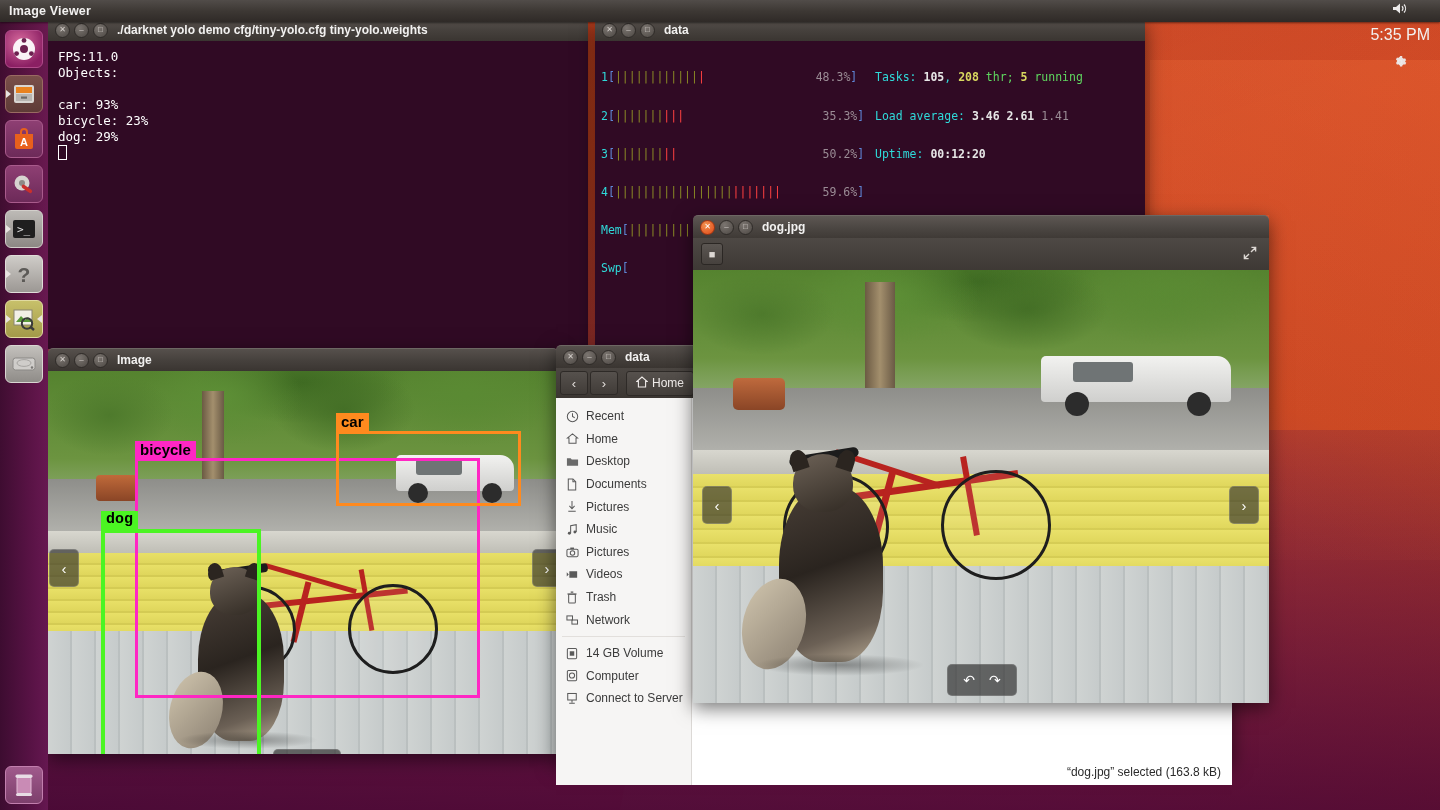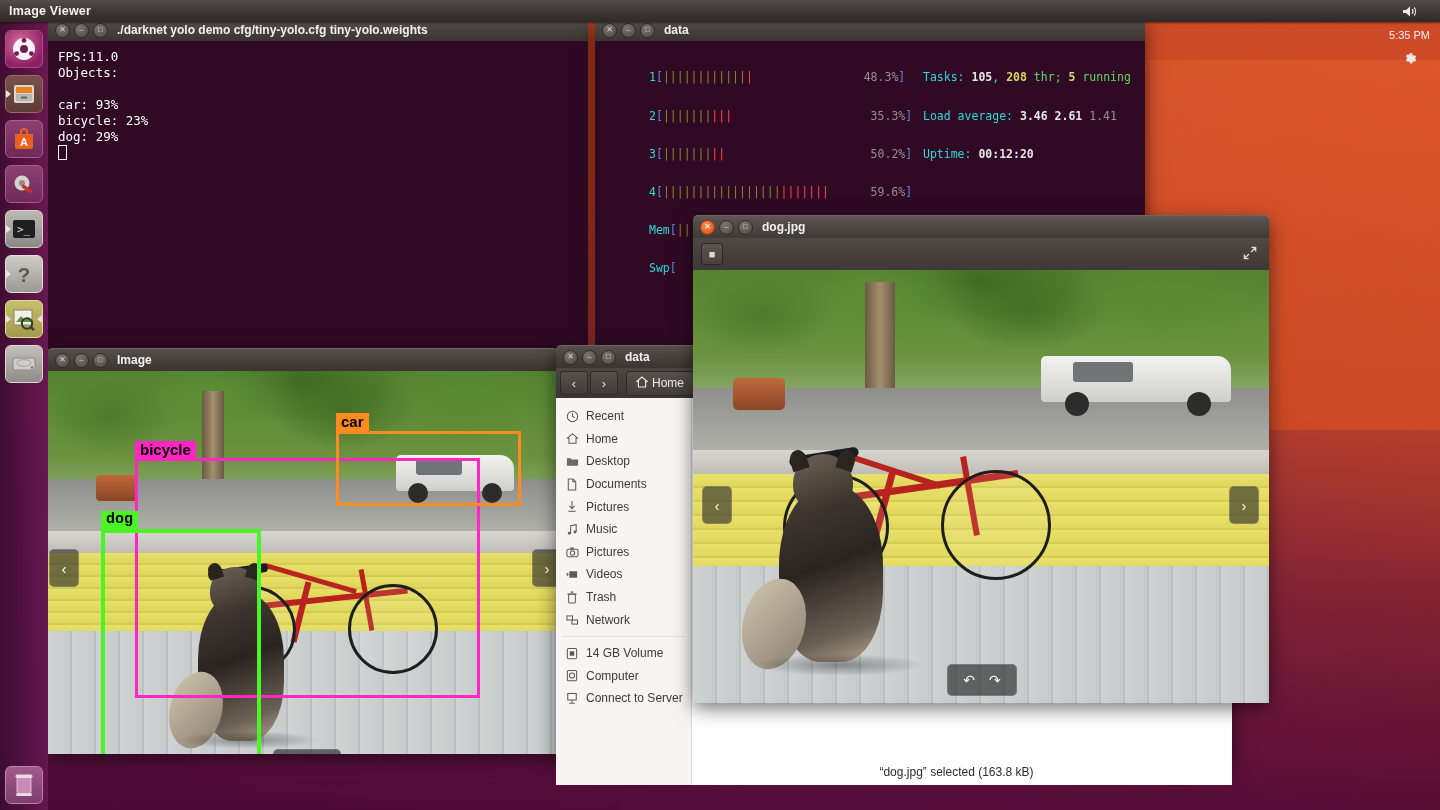--- a/index.html
+++ b/index.html
@@ -35,21 +35,21 @@
   #toppanel{
     left:0;top:0;width:1440px;height:22px;
     background:linear-gradient(180deg,#514c49 0%,#3d3834 50%,#2f2a27 100%);
     color:#f2f1f0;font-size:12px;
     display:flex;align-items:center;
     box-shadow:0 1px 2px rgba(0,0,0,.5);
     z-index:50;
   }
   #toppanel .title{font-weight:bold;margin-left:9px;letter-spacing:.2px;font-size:12.5px;}
   #toppanel .tray{margin-left:auto;display:flex;align-items:center;gap:11px;margin-right:10px;flex-direction:column;}
-  #toppanel .tray .clock{font-size:11px;}
+  #toppanel .tray .clock{font-size:16px;}
   .kbd-ind{
     border:1px solid #cfcbc8;border-radius:2px;background:#6d6864;
     padding:0 3px;font-size:10px;line-height:12px;color:#fff;
   }
   .ticon{display:inline-block;line-height:0;}
 
   
   #launcher{
     left:0;top:22px;width:48px;height:788px;
     background:linear-gradient(90deg, rgba(60,12,48,.97) 0%, rgba(86,18,68,.95) 60%, rgba(103,24,82,.95) 100%);
@@ -187,21 +187,21 @@
   #win-files .side{
     width:136px;background:#f6f5f4;border-right:1px solid #dcd9d6;
     padding-top:7px;box-sizing:border-box;font-size:12px;color:#3b3b3b;
   }
   .sideitem{height:22.6px;display:flex;align-items:center;gap:7px;padding-left:9px;}
   .sideicon{width:14px;display:flex;align-items:center;justify-content:center;color:#5a5a5a;font-size:12px;}
   .sidesep{height:1px;background:#e2dfdc;margin:5px 6px;}
   #win-files .filearea{flex:1;position:relative;background:#fff;}
   #win-files .statusbar{
     position:absolute;left:0;right:0;bottom:0;height:26px;background:#fff;
-    display:flex;align-items:center;justify-content:center;
+    display:flex;align-items:center;justify-content:flex-end;
     font-size:12px;color:#2b2b2b;padding-right:11px;box-sizing:border-box;
   }
 
   
   #win-eog{left:693px;top:215px;width:576px;height:487px;z-index:20;}
   #win-eog .toolbar{
     height:32px;background:linear-gradient(180deg,#4e4945,#3e3935);
     display:flex;align-items:center;justify-content:space-between;
     padding:0 8px;box-sizing:border-box;
   }
@@ -356,21 +356,21 @@
 <div id="term-htop" class="win">
   <div class="titlebar">
     <div class="wbtns">
       <span class="wb">✕</span>
       <span class="wb">–</span>
       <span class="wb">□</span>
     </div>
     <span class="wtitle">data</span>
   </div>
   <div class="body"><div style="display:flex;">
-    <div style="width:260px;margin-left:48px;">
+    <div style="width:260px;">
       <div><span class="c-cyan">1</span><span class="c-blue">[</span><span class="c-olive">||||||||||||</span><span class="c-red">|</span><span style="color:#300a24">                </span><span class="c-grey">48.3%</span><span class="c-blue">]</span></div>
       <div><span class="c-cyan">2</span><span class="c-blue">[</span><span class="c-olive">|||||||</span><span class="c-red">|||</span><span style="color:#300a24">                    </span><span class="c-grey">35.3%</span><span class="c-blue">]</span></div>
       <div><span class="c-cyan">3</span><span class="c-blue">[</span><span class="c-olive">|||||||</span><span class="c-red">||</span><span style="color:#300a24">                     </span><span class="c-grey">50.2%</span><span class="c-blue">]</span></div>
       <div><span class="c-cyan">4</span><span class="c-blue">[</span><span class="c-olive">|||||||||||||||||</span><span class="c-red">|||||||</span><span style="color:#300a24">      </span><span class="c-grey">59.6%</span><span class="c-blue">]</span></div>
       <div><span class="c-cyan">Mem</span><span class="c-blue">[</span><span class="c-olive">|||||||||||||||||</span><span class="c-yellow">2.88G</span><span class="c-blue">/</span><span class="c-yellow">3.90G</span><span class="c-blue">]</span></div>
       <div><span class="c-cyan">Swp</span><span class="c-blue">[</span><span style="color:#300a24">                       </span><span class="c-grey"><span>0K</span>/<span>0K</span></span><span class="c-blue">]</span></div>
     </div>
     <div style="padding-left:14px;">
       <div><span class="c-cyan">Tasks:</span> <span class="c-white" style="font-weight:bold">105</span><span class="c-cyan">,</span> <span class="c-yellow" style="font-weight:bold">208</span> <span class="c-green">thr;</span> <span class="c-yellow" style="font-weight:bold">5</span> <span class="c-green">running</span></div>
       <div><span class="c-cyan">Load average:</span> <span class="c-white" style="font-weight:bold">3.46</span> <span class="c-white" style="font-weight:bold">2.61</span> <span class="c-grey">1.41</span></div>

